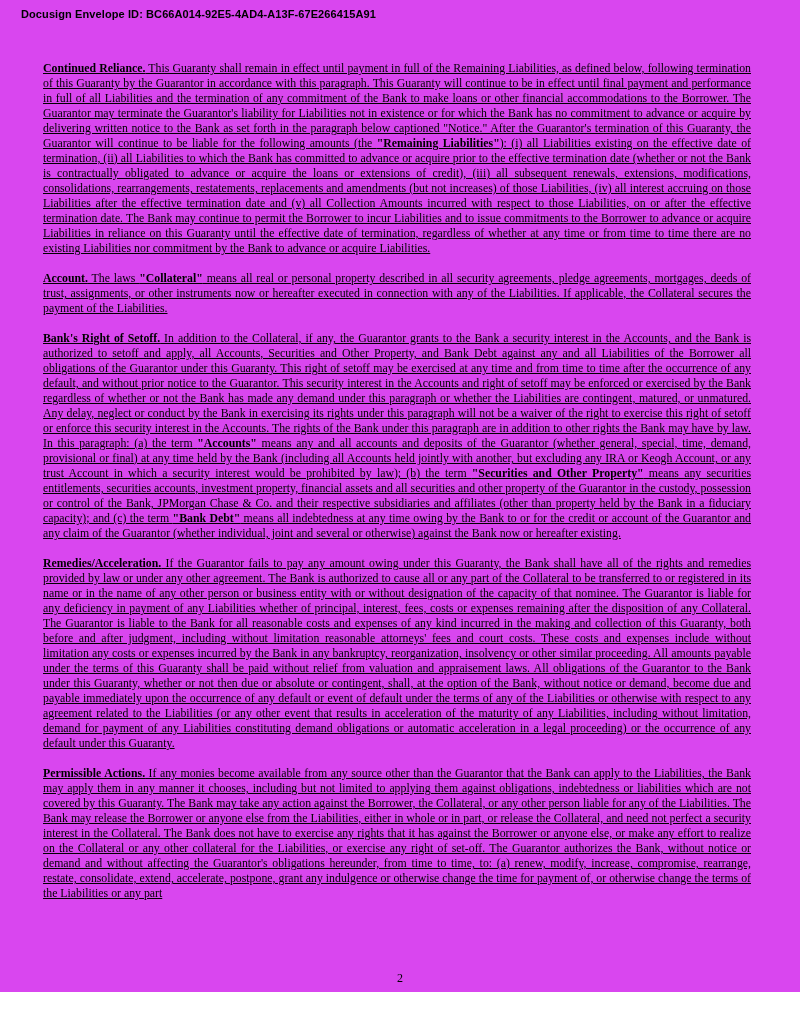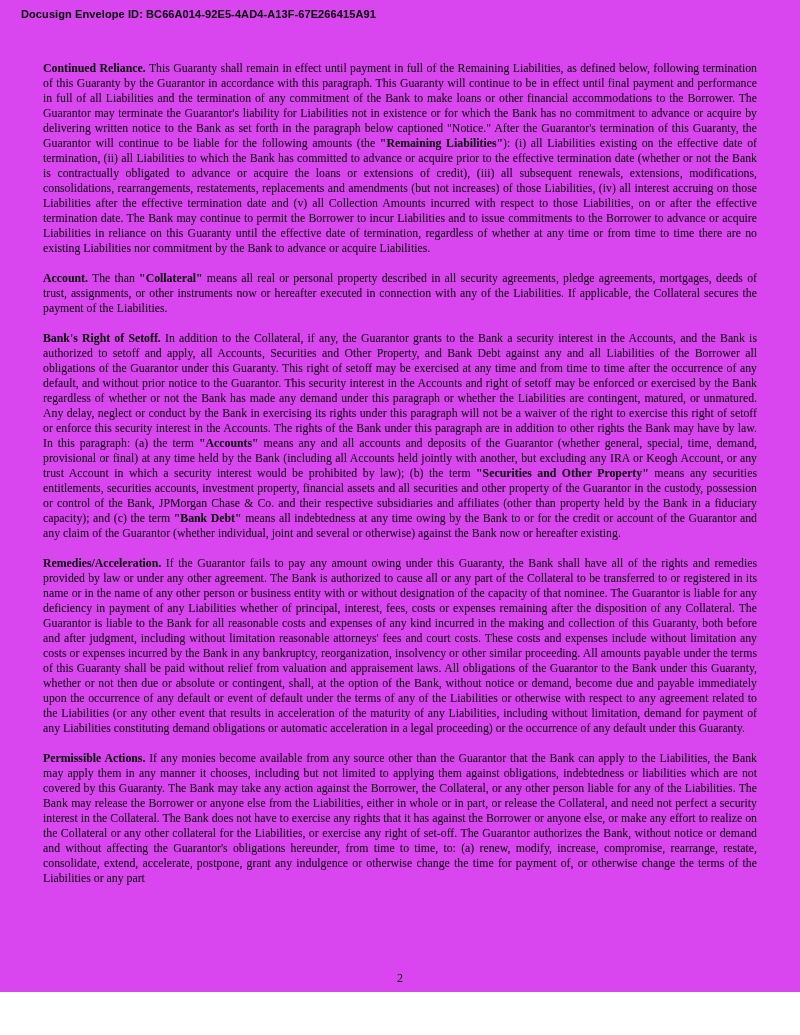--- a/index.html
+++ b/index.html
@@ -30,22 +30,23 @@
     top: 61px;
     left: 43px;
     width: 714px;
     font-family: "Liberation Serif", "DejaVu Serif", serif;
     font-size: 11.8px;
     line-height: 15px;
     color: #000000;
     text-align: justify;
   }
   .content p {
-    margin: 0 0 15px 0;
+    margin: 0 6px 15px 0;
     padding: 0;
+    text-decoration: underline;
   }
   .content b {
     font-weight: bold;
   }
   .page-footer {
     position: absolute;
     top: 971px;
     left: 0;
     right: 0;
     text-align: center;
@@ -55,20 +56,20 @@
   }
 </style>
 </head>
 <body>
 
 <div class="page">
   <div class="envelope-header">Docusign Envelope ID: BC66A014-92E5-4AD4-A13F-67E266415A91</div>
 
   <div class="content" id="paragraphs-container">
       <p><b>Continued Reliance.</b><span> This Guaranty shall remain in effect until payment in full of the Remaining Liabilities, as defined below, following termination of this Guaranty by the Guarantor in accordance with this paragraph. This Guaranty will continue to be in effect until final payment and performance in full of all Liabilities and the termination of any commitment of the Bank to make loans or other financial accommodations to the Borrower. The Guarantor may terminate the Guarantor's liability for Liabilities not in existence or for which the Bank has no commitment to advance or acquire by delivering written notice to the Bank as set forth in the paragraph below captioned "Notice." After the Guarantor's termination of this Guaranty, the Guarantor will continue to be liable for the following amounts (the </span><b>"Remaining Liabilities"</b><span>): (i) all Liabilities existing on the effective date of termination, (ii) all Liabilities to which the Bank has committed to advance or acquire prior to the effective termination date (whether or not the Bank is contractually obligated to advance or acquire the loans or extensions of credit), (iii) all subsequent renewals, extensions, modifications, consolidations, rearrangements, restatements, replacements and amendments (but not increases) of those Liabilities, (iv) all interest accruing on those Liabilities after the effective termination date and (v) all Collection Amounts incurred with respect to those Liabilities, on or after the effective termination date. The Bank may continue to permit the Borrower to incur Liabilities and to issue commitments to the Borrower to advance or acquire Liabilities in reliance on this Guaranty until the effective date of termination, regardless of whether at any time or from time to time there are no existing Liabilities nor commitment by the Bank to advance or acquire Liabilities.</span></p>
-      <p><b>Account.</b><span> The than </span><b>"Collateral"</b><span> means all real or personal property described in all security agreements, pledge agreements, mortgages, deeds of trust, assignments, or other instruments now or hereafter executed in connection with any of the Liabilities. If applicable, the Collateral secures the payment of the Liabilities.</span></p>
+      <p><b>Account.</b><span> The laws </span><b>"Collateral"</b><span> means all real or personal property described in all security agreements, pledge agreements, mortgages, deeds of trust, assignments, or other instruments now or hereafter executed in connection with any of the Liabilities. If applicable, the Collateral secures the payment of the Liabilities.</span></p>
       <p><b>Bank's Right of Setoff.</b><span> In addition to the Collateral, if any, the Guarantor grants to the Bank a security interest in the Accounts, and the Bank is authorized to setoff and apply, all Accounts, Securities and Other Property, and Bank Debt against any and all Liabilities of the Borrower all obligations of the Guarantor under this Guaranty. This right of setoff may be exercised at any time and from time to time after the occurrence of any default, and without prior notice to the Guarantor. This security interest in the Accounts and right of setoff may be enforced or exercised by the Bank regardless of whether or not the Bank has made any demand under this paragraph or whether the Liabilities are contingent, matured, or unmatured. Any delay, neglect or conduct by the Bank in exercising its rights under this paragraph will not be a waiver of the right to exercise this right of setoff or enforce this security interest in the Accounts. The rights of the Bank under this paragraph are in addition to other rights the Bank may have by law. In this paragraph: (a) the term </span><b>"Accounts"</b><span> means any and all accounts and deposits of the Guarantor (whether general, special, time, demand, provisional or final) at any time held by the Bank (including all Accounts held jointly with another, but excluding any IRA or Keogh Account, or any trust Account in which a security interest would be prohibited by law); (b) the term </span><b>"Securities and Other Property"</b><span> means any securities entitlements, securities accounts, investment property, financial assets and all securities and other property of the Guarantor in the custody, possession or control of the Bank, JPMorgan Chase &amp; Co. and their respective subsidiaries and affiliates (other than property held by the Bank in a fiduciary capacity); and (c) the term </span><b>"Bank Debt"</b><span> means all indebtedness at any time owing by the Bank to or for the credit or account of the Guarantor and any claim of the Guarantor (whether individual, joint and several or otherwise) against the Bank now or hereafter existing.</span></p>
       <p><b>Remedies/Acceleration.</b><span> If the Guarantor fails to pay any amount owing under this Guaranty, the Bank shall have all of the rights and remedies provided by law or under any other agreement. The Bank is authorized to cause all or any part of the Collateral to be transferred to or registered in its name or in the name of any other person or business entity with or without designation of the capacity of that nominee. The Guarantor is liable for any deficiency in payment of any Liabilities whether of principal, interest, fees, costs or expenses remaining after the disposition of any Collateral. The Guarantor is liable to the Bank for all reasonable costs and expenses of any kind incurred in the making and collection of this Guaranty, both before and after judgment, including without limitation reasonable attorneys' fees and court costs. These costs and expenses include without limitation any costs or expenses incurred by the Bank in any bankruptcy, reorganization, insolvency or other similar proceeding. All amounts payable under the terms of this Guaranty shall be paid without relief from valuation and appraisement laws. All obligations of the Guarantor to the Bank under this Guaranty, whether or not then due or absolute or contingent, shall, at the option of the Bank, without notice or demand, become due and payable immediately upon the occurrence of any default or event of default under the terms of any of the Liabilities or otherwise with respect to any agreement related to the Liabilities (or any other event that results in acceleration of the maturity of any Liabilities, including without limitation, demand for payment of any Liabilities constituting demand obligations or automatic acceleration in a legal proceeding) or the occurrence of any default under this Guaranty.</span></p>
       <p><b>Permissible Actions.</b><span> If any monies become available from any source other than the Guarantor that the Bank can apply to the Liabilities, the Bank may apply them in any manner it chooses, including but not limited to applying them against obligations, indebtedness or liabilities which are not covered by this Guaranty. The Bank may take any action against the Borrower, the Collateral, or any other person liable for any of the Liabilities. The Bank may release the Borrower or anyone else from the Liabilities, either in whole or in part, or release the Collateral, and need not perfect a security interest in the Collateral. The Bank does not have to exercise any rights that it has against the Borrower or anyone else, or make any effort to realize on the Collateral or any other collateral for the Liabilities, or exercise any right of set-off. The Guarantor authorizes the Bank, without notice or demand and without affecting the Guarantor's obligations hereunder, from time to time, to: (a) renew, modify, increase, compromise, rearrange, restate, consolidate, extend, accelerate, postpone, grant any indulgence or otherwise change the time for payment of, or otherwise change the terms of the Liabilities or any part</span></p>
     </div>
 
   <div class="page-footer">2</div>
 </div>
 
 </body></html>

